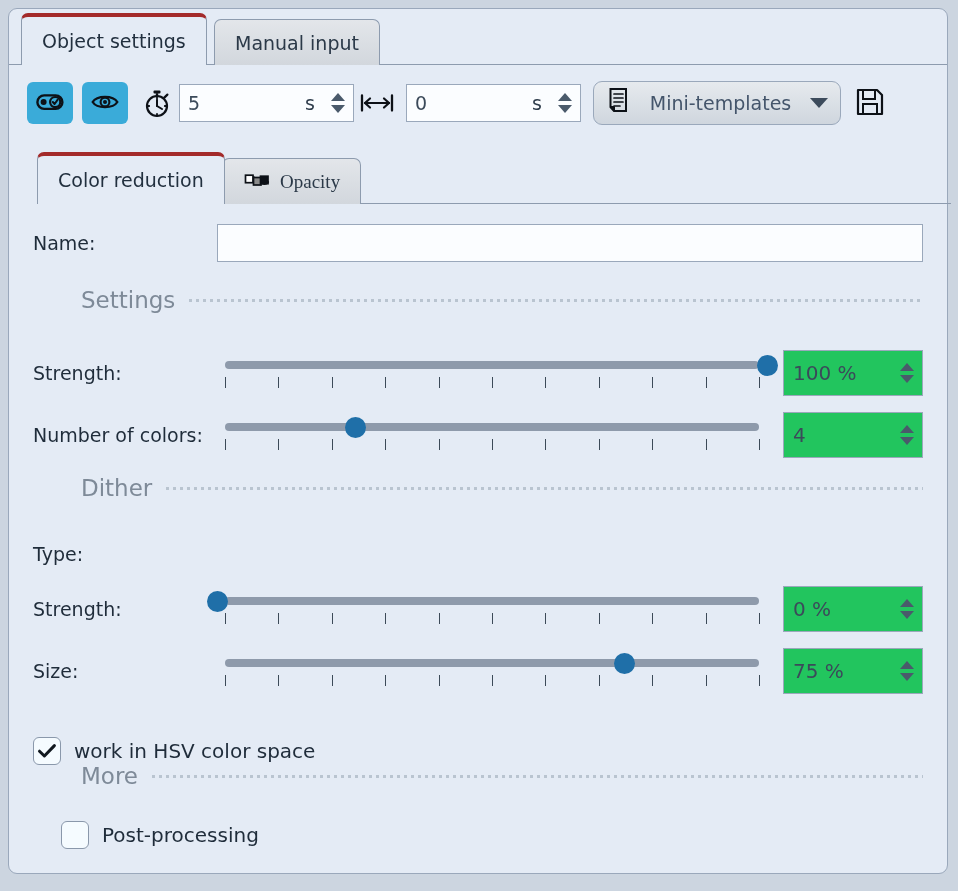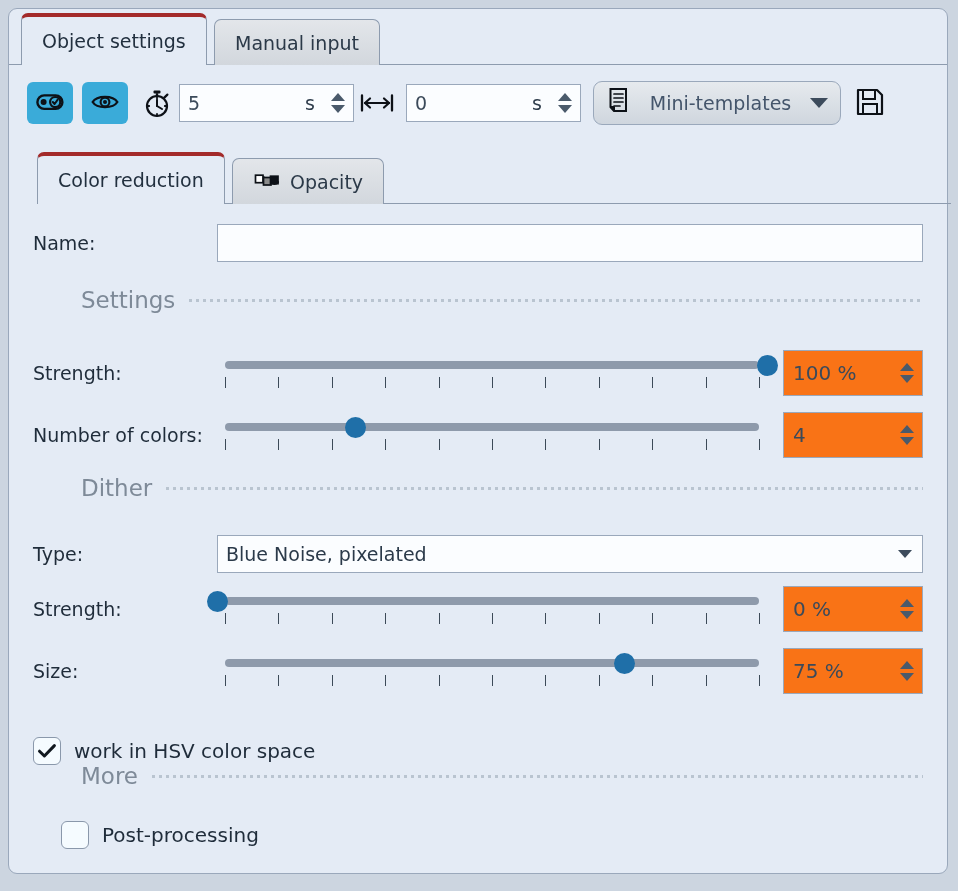--- a/index.html
+++ b/index.html
@@ -195,21 +195,21 @@
   }
   .innertabs .tabline {
     position: absolute;
     left: 12px;
     right: 12px;
     bottom: 0;
     height: 1px;
     background: #8d9bae;
   }
   #inner-tab-0 { left: 12px; }
-  #inner-tab-1 { left: 207px; }
+  #inner-tab-1 { left: 197px; font-family: Liberation Serif, serif; }
   .innertabs .tab .ico { margin-right: 9px; display: flex; align-items: center; }
 
   
   .form {
     position: absolute;
     left: 0;
     top: 196px;
     right: 0;
     bottom: 0;
   }
@@ -301,21 +301,21 @@
     top: 0;
     width: 1px;
     height: 11px;
     background: #3c4a58;
   }
   .numfield {
     box-sizing: border-box;
     width: 140px;
     flex: none;
     height: 46px;
-    background: #f97316;
+    background: #22c55e;
     border: 1px solid #9aa8bb;
     display: flex;
     align-items: center;
     gap: 12px;
   }
   .numfield .val {
     flex: 1;
     font-size: 20px;
     color: #3b4a5a;
     padding-left: 9px;
@@ -556,24 +556,20 @@
       </div>
     </div>
 
     <div class="section" style="top:270px;">
       <span class="stitle">Dither</span>
       <span class="sline"></span>
     </div>
 
     <div class="row" style="top:329px; height:40px;">
       <span class="lbl">Type:</span>
-      <div class="combo">
-        <span class="val">Blue Noise, pixelated</span>
-        <span class="caret"></span>
-      </div>
     </div>
 
     <div class="row" style="top:380px; height:48px;">
       <span class="lbl">Strength:</span>
       <div class="slider-wrap">
         <div class="slider-groove"></div>
         <div class="slider-handle" id="h-dstrength" style="left: 0%;"></div>
         <div class="slider-ticks" id="t-dstrength">
             <i style="left:0%"></i>
             <i style="left:10%"></i>

